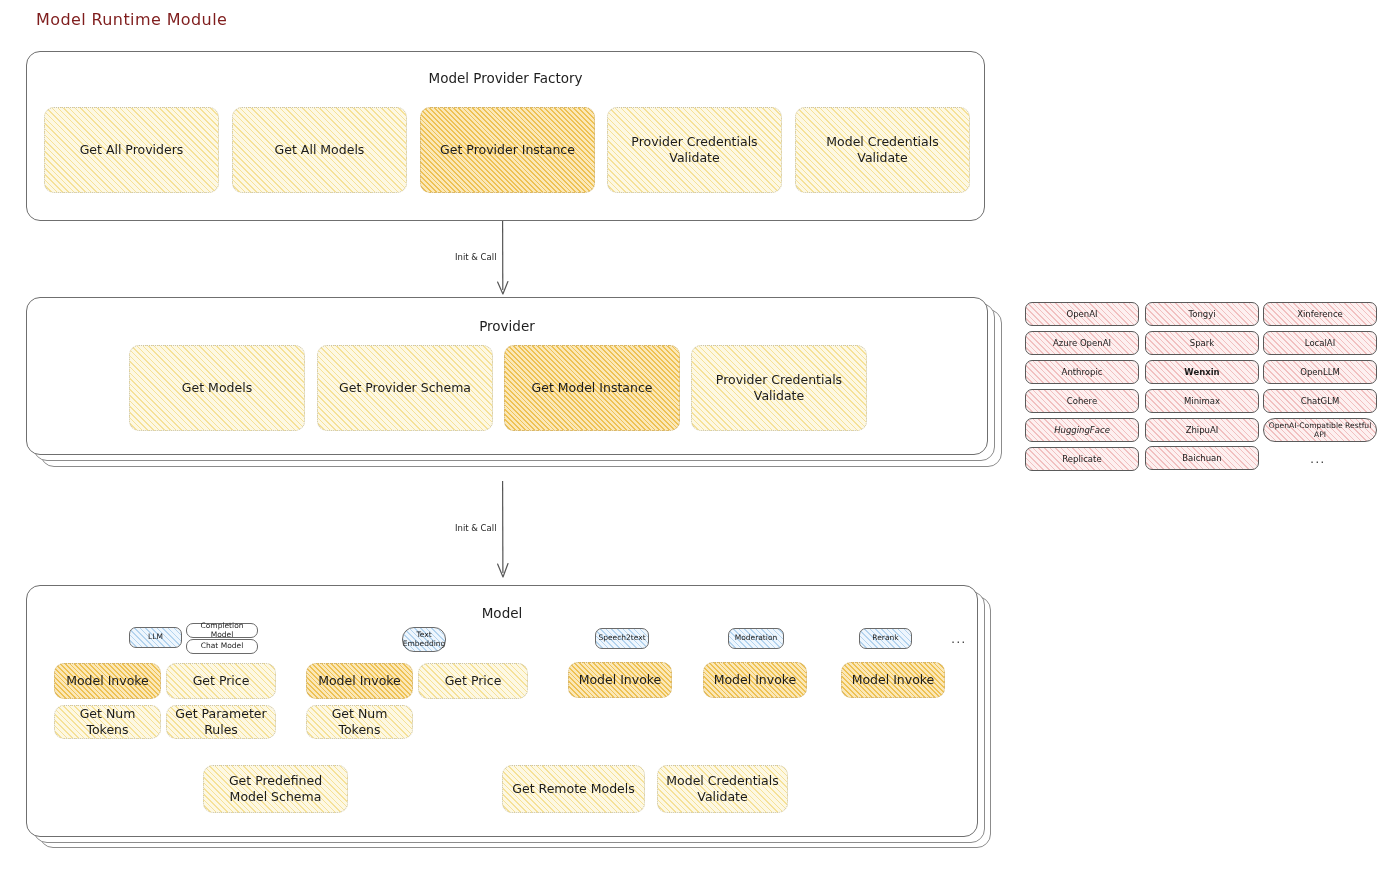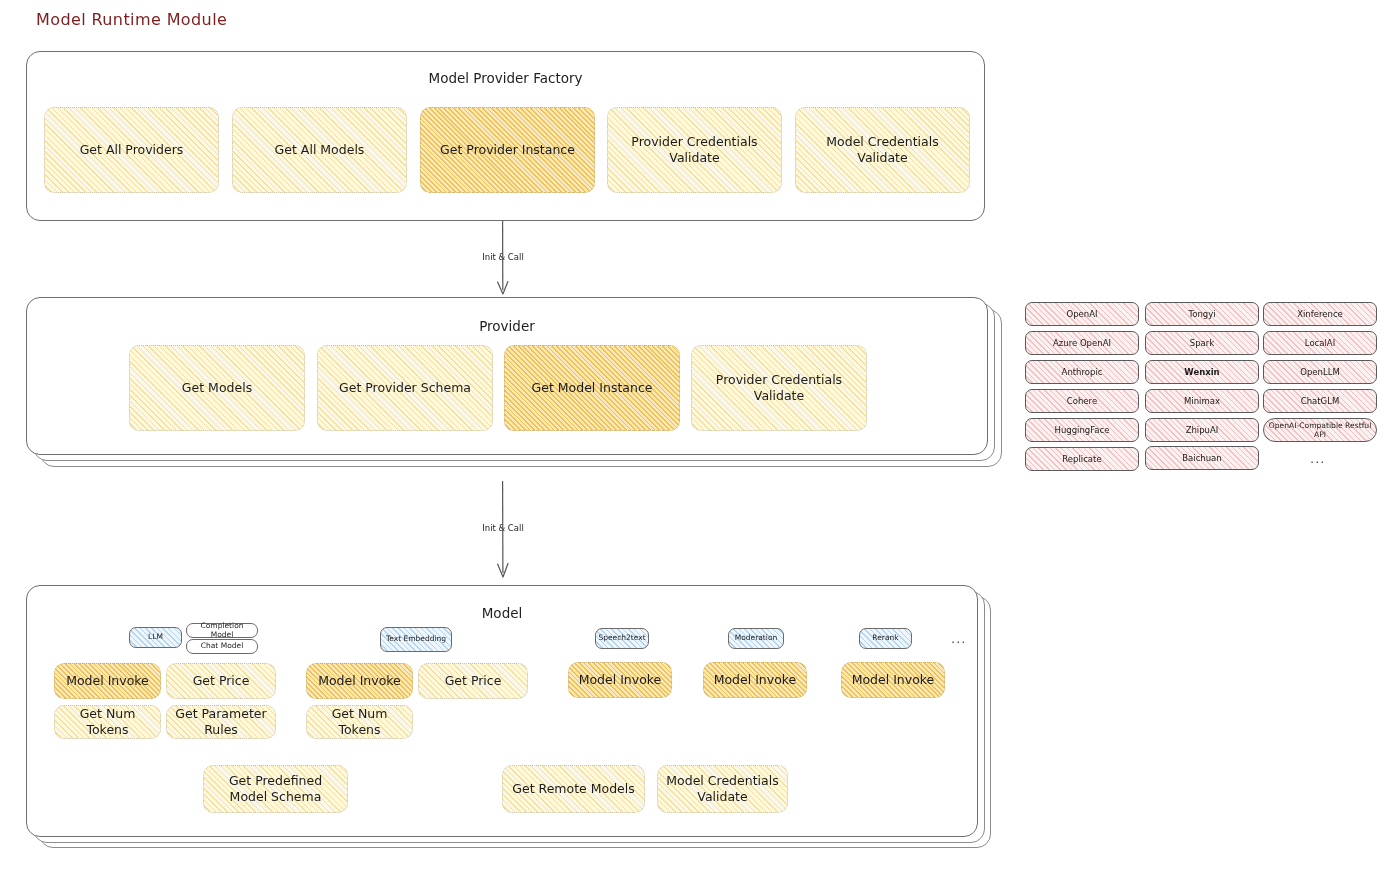--- a/index.html
+++ b/index.html
@@ -102,21 +102,21 @@
     border-radius:7px;
     display:flex;align-items:center;justify-content:center;
     text-align:center;font-size:7.5px;line-height:1.15;
     color:#1b1b1b;padding:1px 3px;
   }
 
   
   .arrow{position:absolute;z-index:3;}
   .arrow-label{
     position:absolute;font-size:8.5px;color:#1e1e1e;
-    white-space:nowrap;text-align:center;
+    white-space:nowrap;text-align:left;
   }
   .dots{
     position:absolute;font-size:13px;color:#4a4a4a;
     letter-spacing:1px;
   }
 </style>
 </head>
 <body>
 
 <div class="canvas">
@@ -148,21 +148,21 @@
 
   <div class="node fill-yellow" style="left:129px;top:345px;width:176px;height:86px;z-index:2;">Get Models</div>
   <div class="node fill-yellow" style="left:317px;top:345px;width:176px;height:86px;z-index:2;">Get Provider Schema</div>
   <div class="node fill-amber" style="left:504px;top:345px;width:176px;height:86px;z-index:2;">Get Model Instance</div>
   <div class="node fill-yellow" style="left:691px;top:345px;width:176px;height:86px;z-index:2;">Provider Credentials Validate</div>
 
   <div class="chip fill-pink" style="left:1025px;top:302px;width:114px;height:24px;">OpenAI</div>
   <div class="chip fill-pink" style="left:1025px;top:331px;width:114px;height:24px;">Azure OpenAI</div>
   <div class="chip fill-pink" style="left:1025px;top:360px;width:114px;height:24px;">Anthropic</div>
   <div class="chip fill-pink" style="left:1025px;top:389px;width:114px;height:24px;">Cohere</div>
-  <div class="chip fill-pink" style="left:1025px;top:418px;width:114px;height:24px;">HuggingFace</div>
+  <div class="chip fill-pink" style="left:1025px;top:418px;width:114px;height:24px;font-style:italic;">HuggingFace</div>
   <div class="chip fill-pink" style="left:1025px;top:447px;width:114px;height:24px;">Replicate</div>
 
   <div class="chip fill-pink" style="left:1145px;top:302px;width:114px;height:24px;">Tongyi</div>
   <div class="chip fill-pink" style="left:1145px;top:331px;width:114px;height:24px;">Spark</div>
   <div class="chip fill-pink" style="left:1145px;top:360px;width:114px;height:24px;font-weight:bold;">Wenxin</div>
   <div class="chip fill-pink" style="left:1145px;top:389px;width:114px;height:24px;">Minimax</div>
   <div class="chip fill-pink" style="left:1145px;top:418px;width:114px;height:24px;">ZhipuAI</div>
   <div class="chip fill-pink" style="left:1145px;top:446px;width:114px;height:24px;">Baichuan</div>
 
   <div class="chip fill-pink" style="left:1263px;top:302px;width:114px;height:24px;">Xinference</div>
@@ -187,21 +187,21 @@
 
   <div class="badge fill-blue" style="left:129px;top:627px;width:53px;height:21px;z-index:2;">LLM</div>
   <div class="badge fill-white" style="left:186px;top:623px;width:72px;height:15px;z-index:2;">Completion Model</div>
   <div class="badge fill-white" style="left:186px;top:639px;width:72px;height:15px;z-index:2;">Chat Model</div>
 
   <div class="node fill-amber" style="left:54px;top:663px;width:107px;height:36px;z-index:2;">Model Invoke</div>
   <div class="node fill-yellow" style="left:166px;top:663px;width:110px;height:36px;z-index:2;">Get Price</div>
   <div class="node fill-yellow" style="left:54px;top:705px;width:107px;height:34px;z-index:2;">Get Num Tokens</div>
   <div class="node fill-yellow" style="left:166px;top:705px;width:110px;height:34px;z-index:2;">Get Parameter Rules</div>
 
-  <div class="badge fill-blue" style="left:380px;top:627px;width:72px;height:25px;z-index:2;">Text Embedding</div>
+  <div class="badge fill-blue" style="left:402px;top:627px;width:44px;height:25px;z-index:2;border-radius:12px;">Text Embedding</div>
 
   <div class="node fill-amber" style="left:306px;top:663px;width:107px;height:36px;z-index:2;">Model Invoke</div>
   <div class="node fill-yellow" style="left:418px;top:663px;width:110px;height:36px;z-index:2;">Get Price</div>
   <div class="node fill-yellow" style="left:306px;top:705px;width:107px;height:34px;z-index:2;">Get Num Tokens</div>
 
   <div class="badge fill-blue" style="left:595px;top:628px;width:54px;height:21px;z-index:2;">Speech2text</div>
   <div class="node fill-amber" style="left:568px;top:662px;width:104px;height:36px;z-index:2;">Model Invoke</div>
 
   <div class="badge fill-blue" style="left:728px;top:628px;width:56px;height:21px;z-index:2;">Moderation</div>
   <div class="node fill-amber" style="left:703px;top:662px;width:104px;height:36px;z-index:2;">Model Invoke</div>

